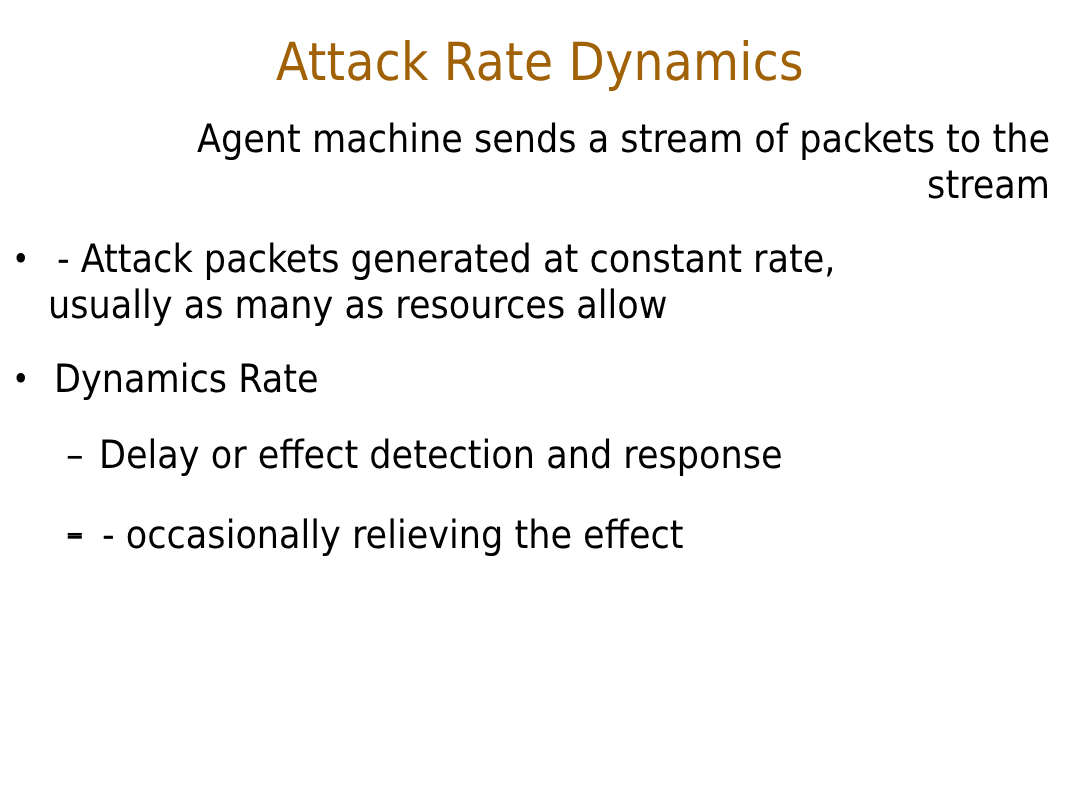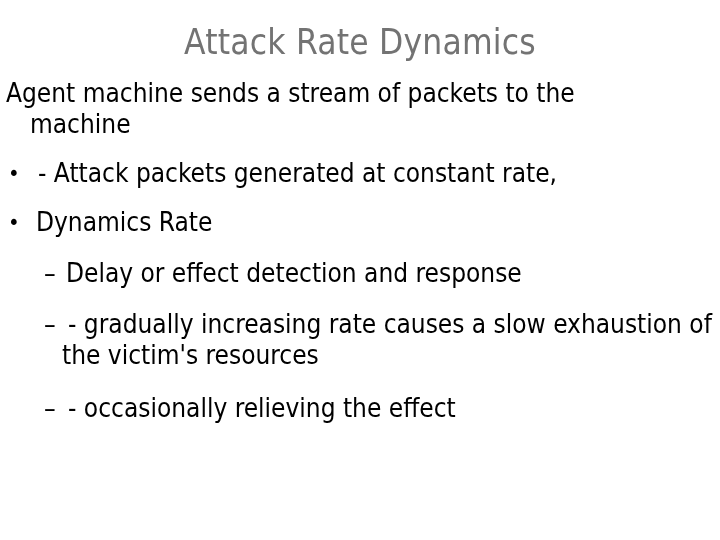--- a/index.html
+++ b/index.html
@@ -17,21 +17,21 @@
     -webkit-font-smoothing: none;
   }
 
   
   .slide-title {
     position: absolute;
     left: 0;
     top: 22px;
     width: 720px;
     text-align: center;
-    color: #737373;
+    color: #a16207;
     font-size: 35px;
     line-height: 40px;
     letter-spacing: 0.2px;
     font-weight: 400;
     white-space: nowrap;
   }
 
   
   .body-area {
     position: absolute;
@@ -45,20 +45,21 @@
     font-size: 26px;
     line-height: 31px;
     font-weight: 400;
   }
 
   
   .intro {
     margin: 0 0 0 0;
     padding: 0 20px 0 6px;
     text-indent: 0;
+    text-align: right;
   }
   .intro .wrap {
     display: block;
     padding-left: 24px;
   }
 
   
   .bullet-row {
     position: relative;
     padding-left: 36px;
@@ -122,46 +123,43 @@
 <body>
 
 <div id="slide">
 
   <div class="slide-title">Attack Rate Dynamics</div>
 
   <div class="body-area">
 
     <div class="block intro">
       <span class="nowrap">Agent machine sends a stream of packets to the</span>
-      <span class="wrap">machine</span>
+      <span class="wrap">stream</span>
     </div>
 
     <div class="block bullet-row">
       <span class="marker">•</span>
       <span class="detail-1">
         <span class="nowrap">- Attack packets generated at constant rate,</span>
+        <span class="cont">usually as many as resources allow</span>
       </span>
     </div>
 
     <div class="block bullet-row">
       <span class="marker">•</span>
       <span class="label">Dynamics Rate</span>
     </div>
 
     <div class="block sub-row">
       <span class="marker">–</span>
       <span class="label">Delay or effect detection and response</span>
     </div>
 
     <div class="block sub-row">
       <span class="marker">–</span>
-      <span class="detail-2">
-        <span class="nowrap">- gradually increasing rate causes a slow exhaustion of</span>
-        <span class="cont">the victim's resources</span>
-      </span>
     </div>
 
     <div class="block sub-row tight">
       <span class="marker">–</span>
       <span class="detail-2">
         <span class="nowrap">- occasionally relieving the effect</span>
         
       </span>
     </div>
 

